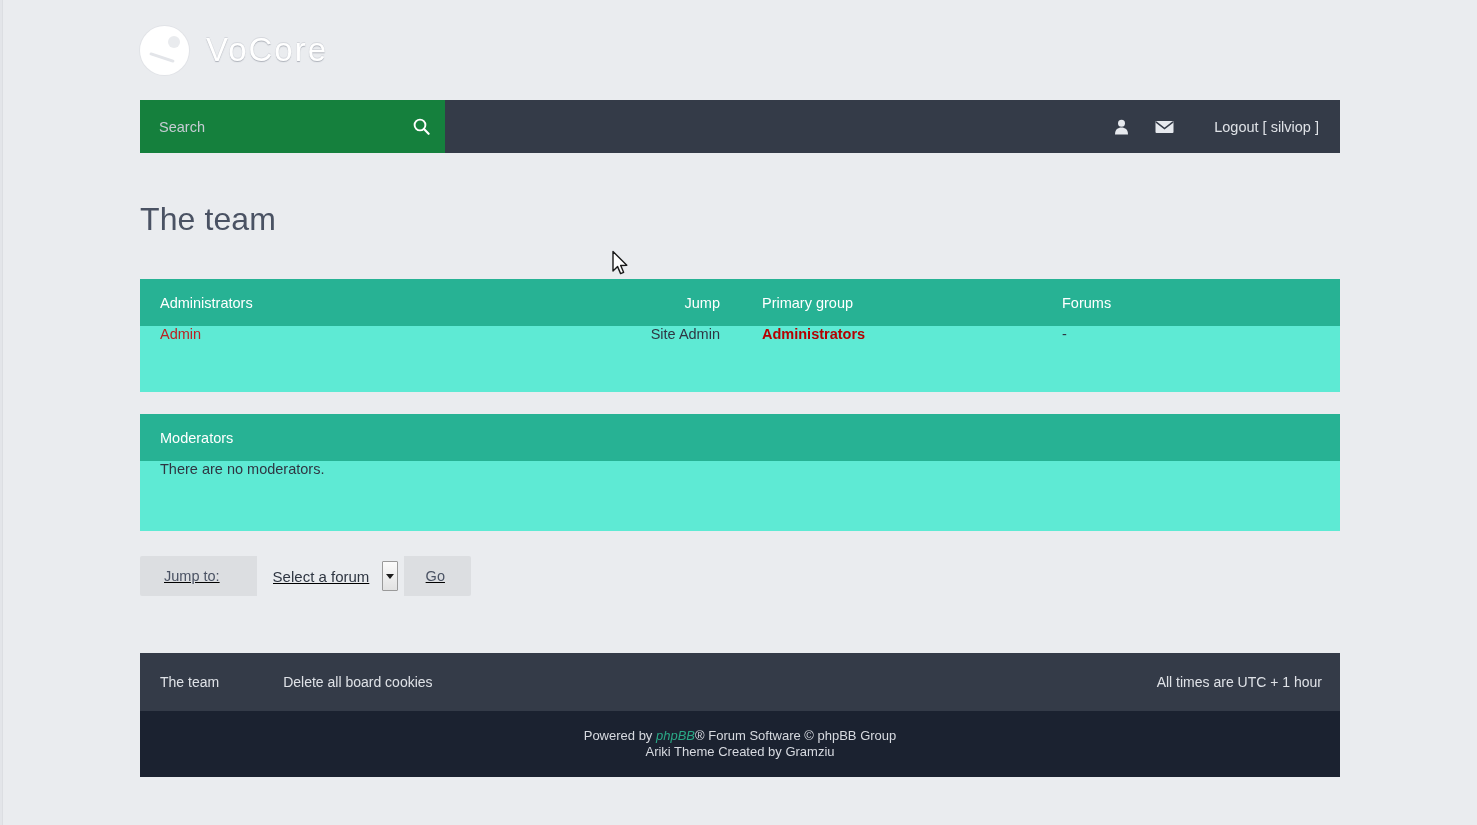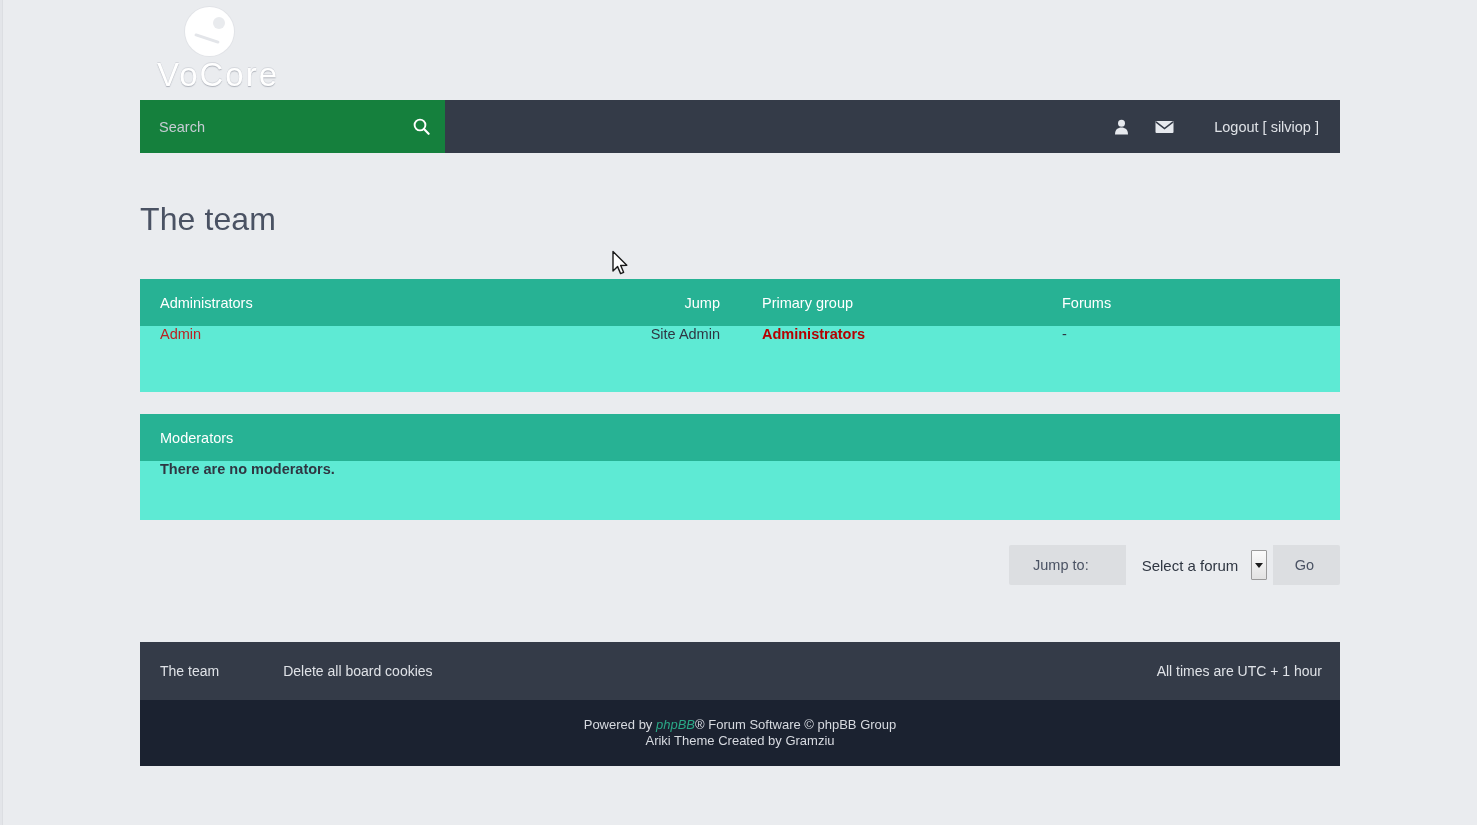--- a/index.html
+++ b/index.html
@@ -34,21 +34,20 @@
   .site-header {
     height: 100px;
     display: flex;
     align-items: center;
     padding-left: 0px;
   }
   .logo-link {
     display: flex;
     align-items: center;
     text-decoration: none;
-    flex-direction: column;
   }
   .logo-mark {
     width: 49px;
     height: 49px;
     border-radius: 50%;
     background: #ffffff;
     position: relative;
     flex: none;
     box-shadow: 0 0 0 1px #e1e3e7;
   }
@@ -174,32 +173,33 @@
   .col-forums { flex: 1; padding-left: 22px; box-sizing: border-box; }
 
   .row-admins { height: 66px; font-size: 14.5px; }
   .link-user { color: #bb2222; text-decoration: none; cursor: pointer; }
   .txt-rank  { color: #2f3642; }
   .txt-group { color: #b50000; font-weight: bold; }
   .txt-forums{ color: #2f3642; }
 
   .spacer-22 { height: 22px; }
   .mod-body {
-    height: 59px;
-    font-size: 14.5px;
-    font-weight: bold;
+    height: 70px;
+    font-size: 14.5px;
+    font-weight: normal;
     color: #2f3642;
     padding-left: 20px;
   }
 
   
   .jumpbox-row {
     display: flex;
-    justify-content: flex-end;
+    justify-content: flex-start;
     margin-top: 25px;
+    text-decoration: underline;
   }
   .jumpbox {
     background: #dcdee1;
     height: 40px;
     display: flex;
     align-items: center;
     border-radius: 2px;
   }
   .jump-label {
     color: #4a5263;

